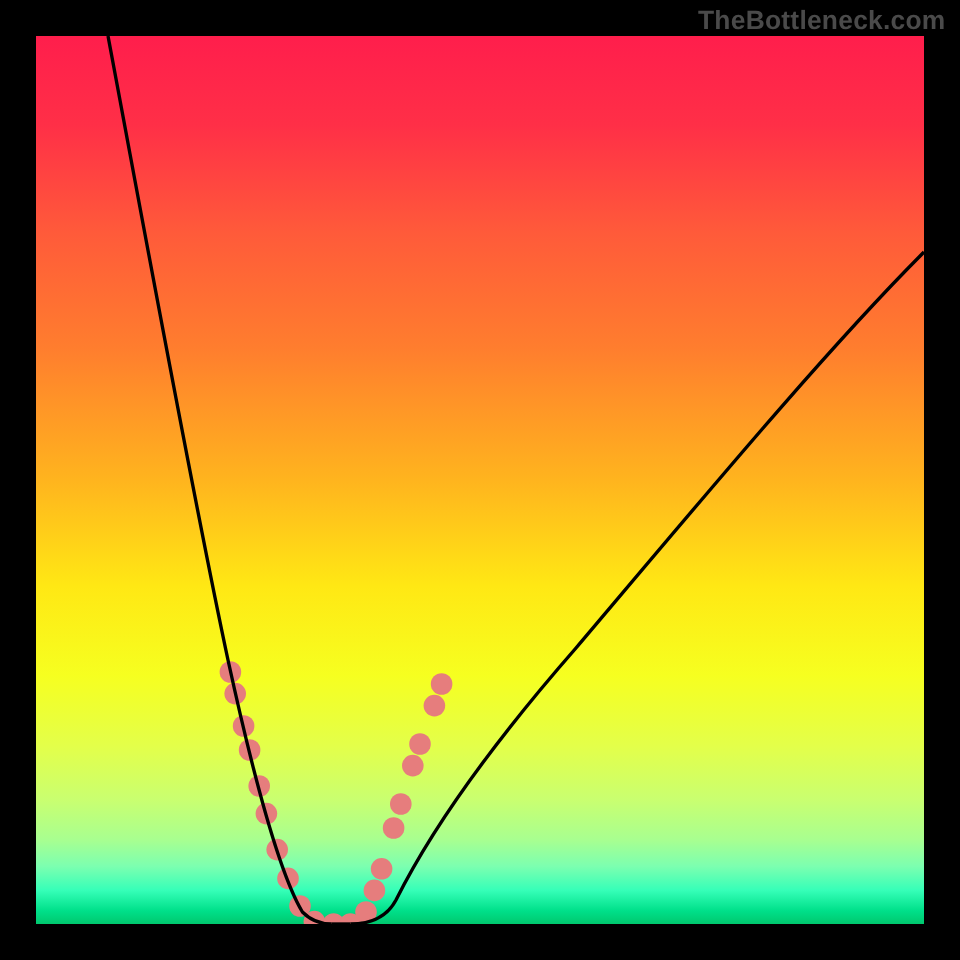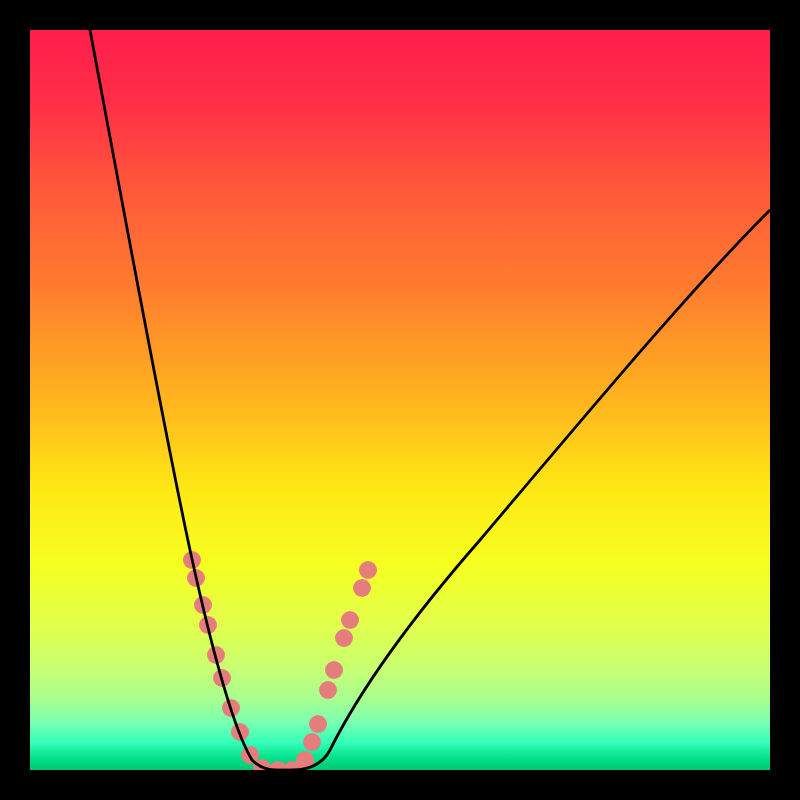--- a/index.html
+++ b/index.html
@@ -42,20 +42,21 @@
   svg.curve {
     position: absolute;
     inset: 0;
   }
 </style>
 </head>
 <body>
 
 <div class="frame">
 
+  <div class="watermark">TheBottleneck.com</div>
 
   <div class="plot-area">
 
     <svg class="gradient" viewBox="0 0 740 740" preserveAspectRatio="none">
       <defs>
         <linearGradient id="bg" x1="0" y1="0" x2="0" y2="1">
             <stop offset="0%" stop-color="#ff1e4c"></stop>
             <stop offset="10%" stop-color="#ff2f47"></stop>
             <stop offset="22%" stop-color="#ff5a3a"></stop>
             <stop offset="35%" stop-color="#ff7d2e"></stop>

